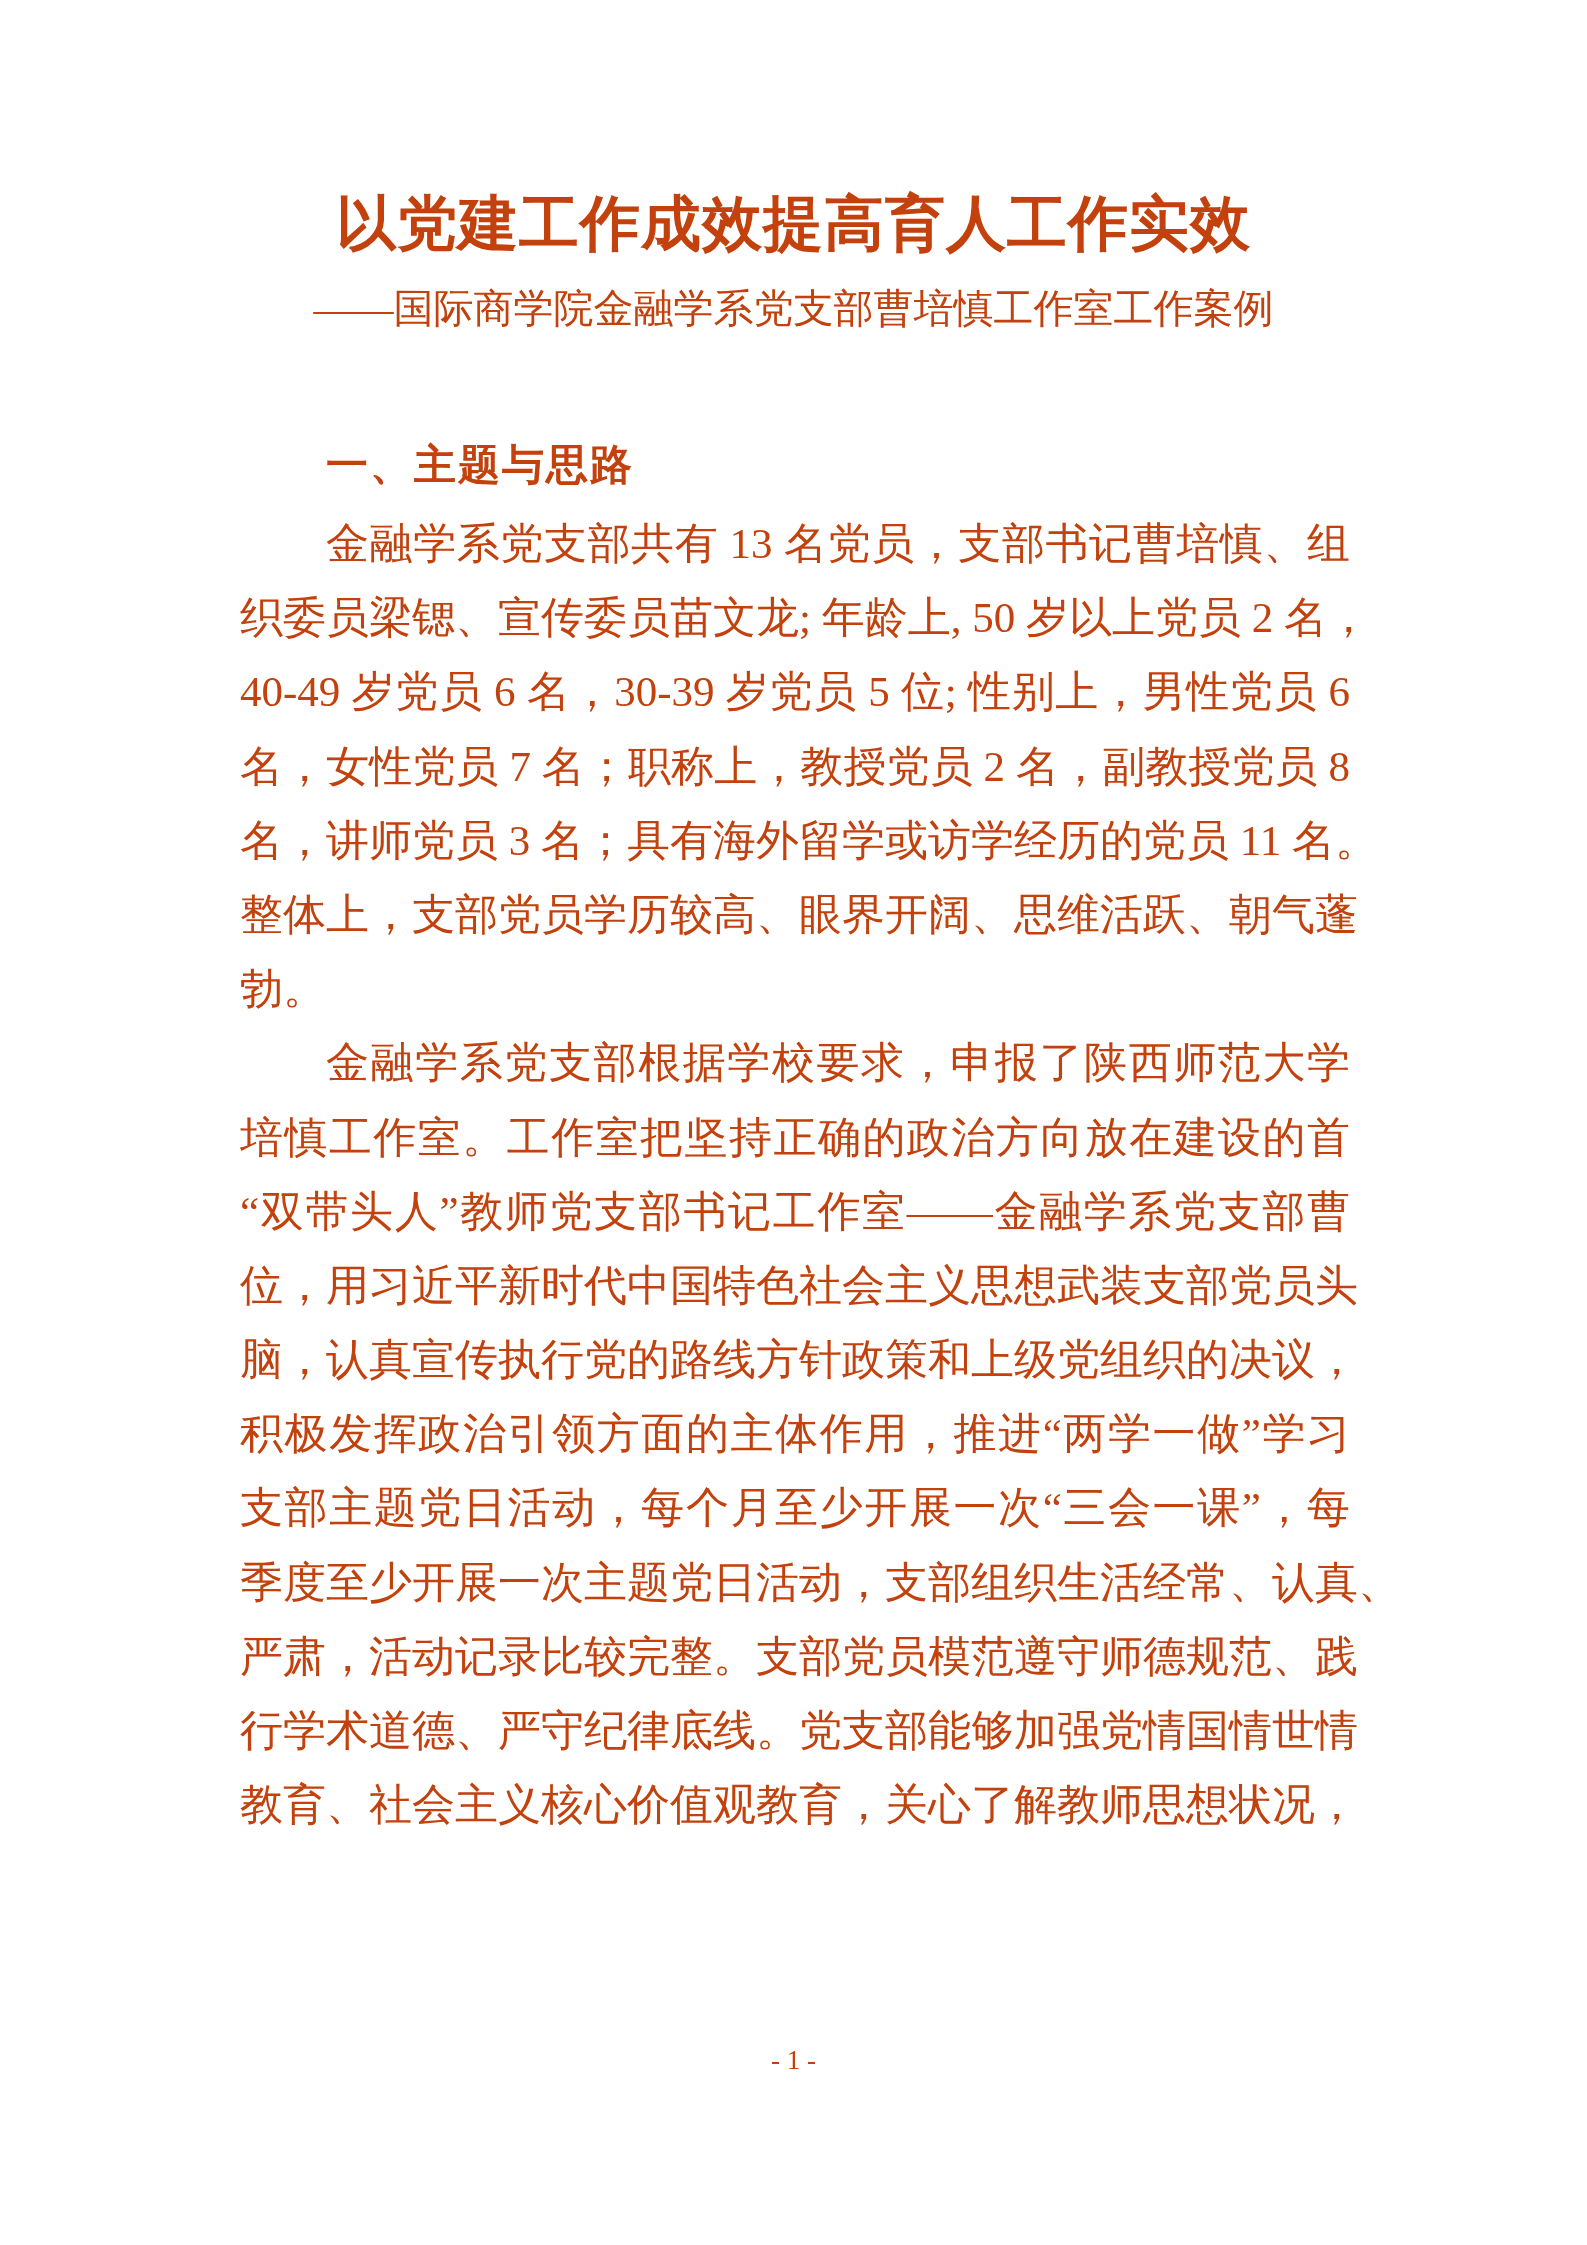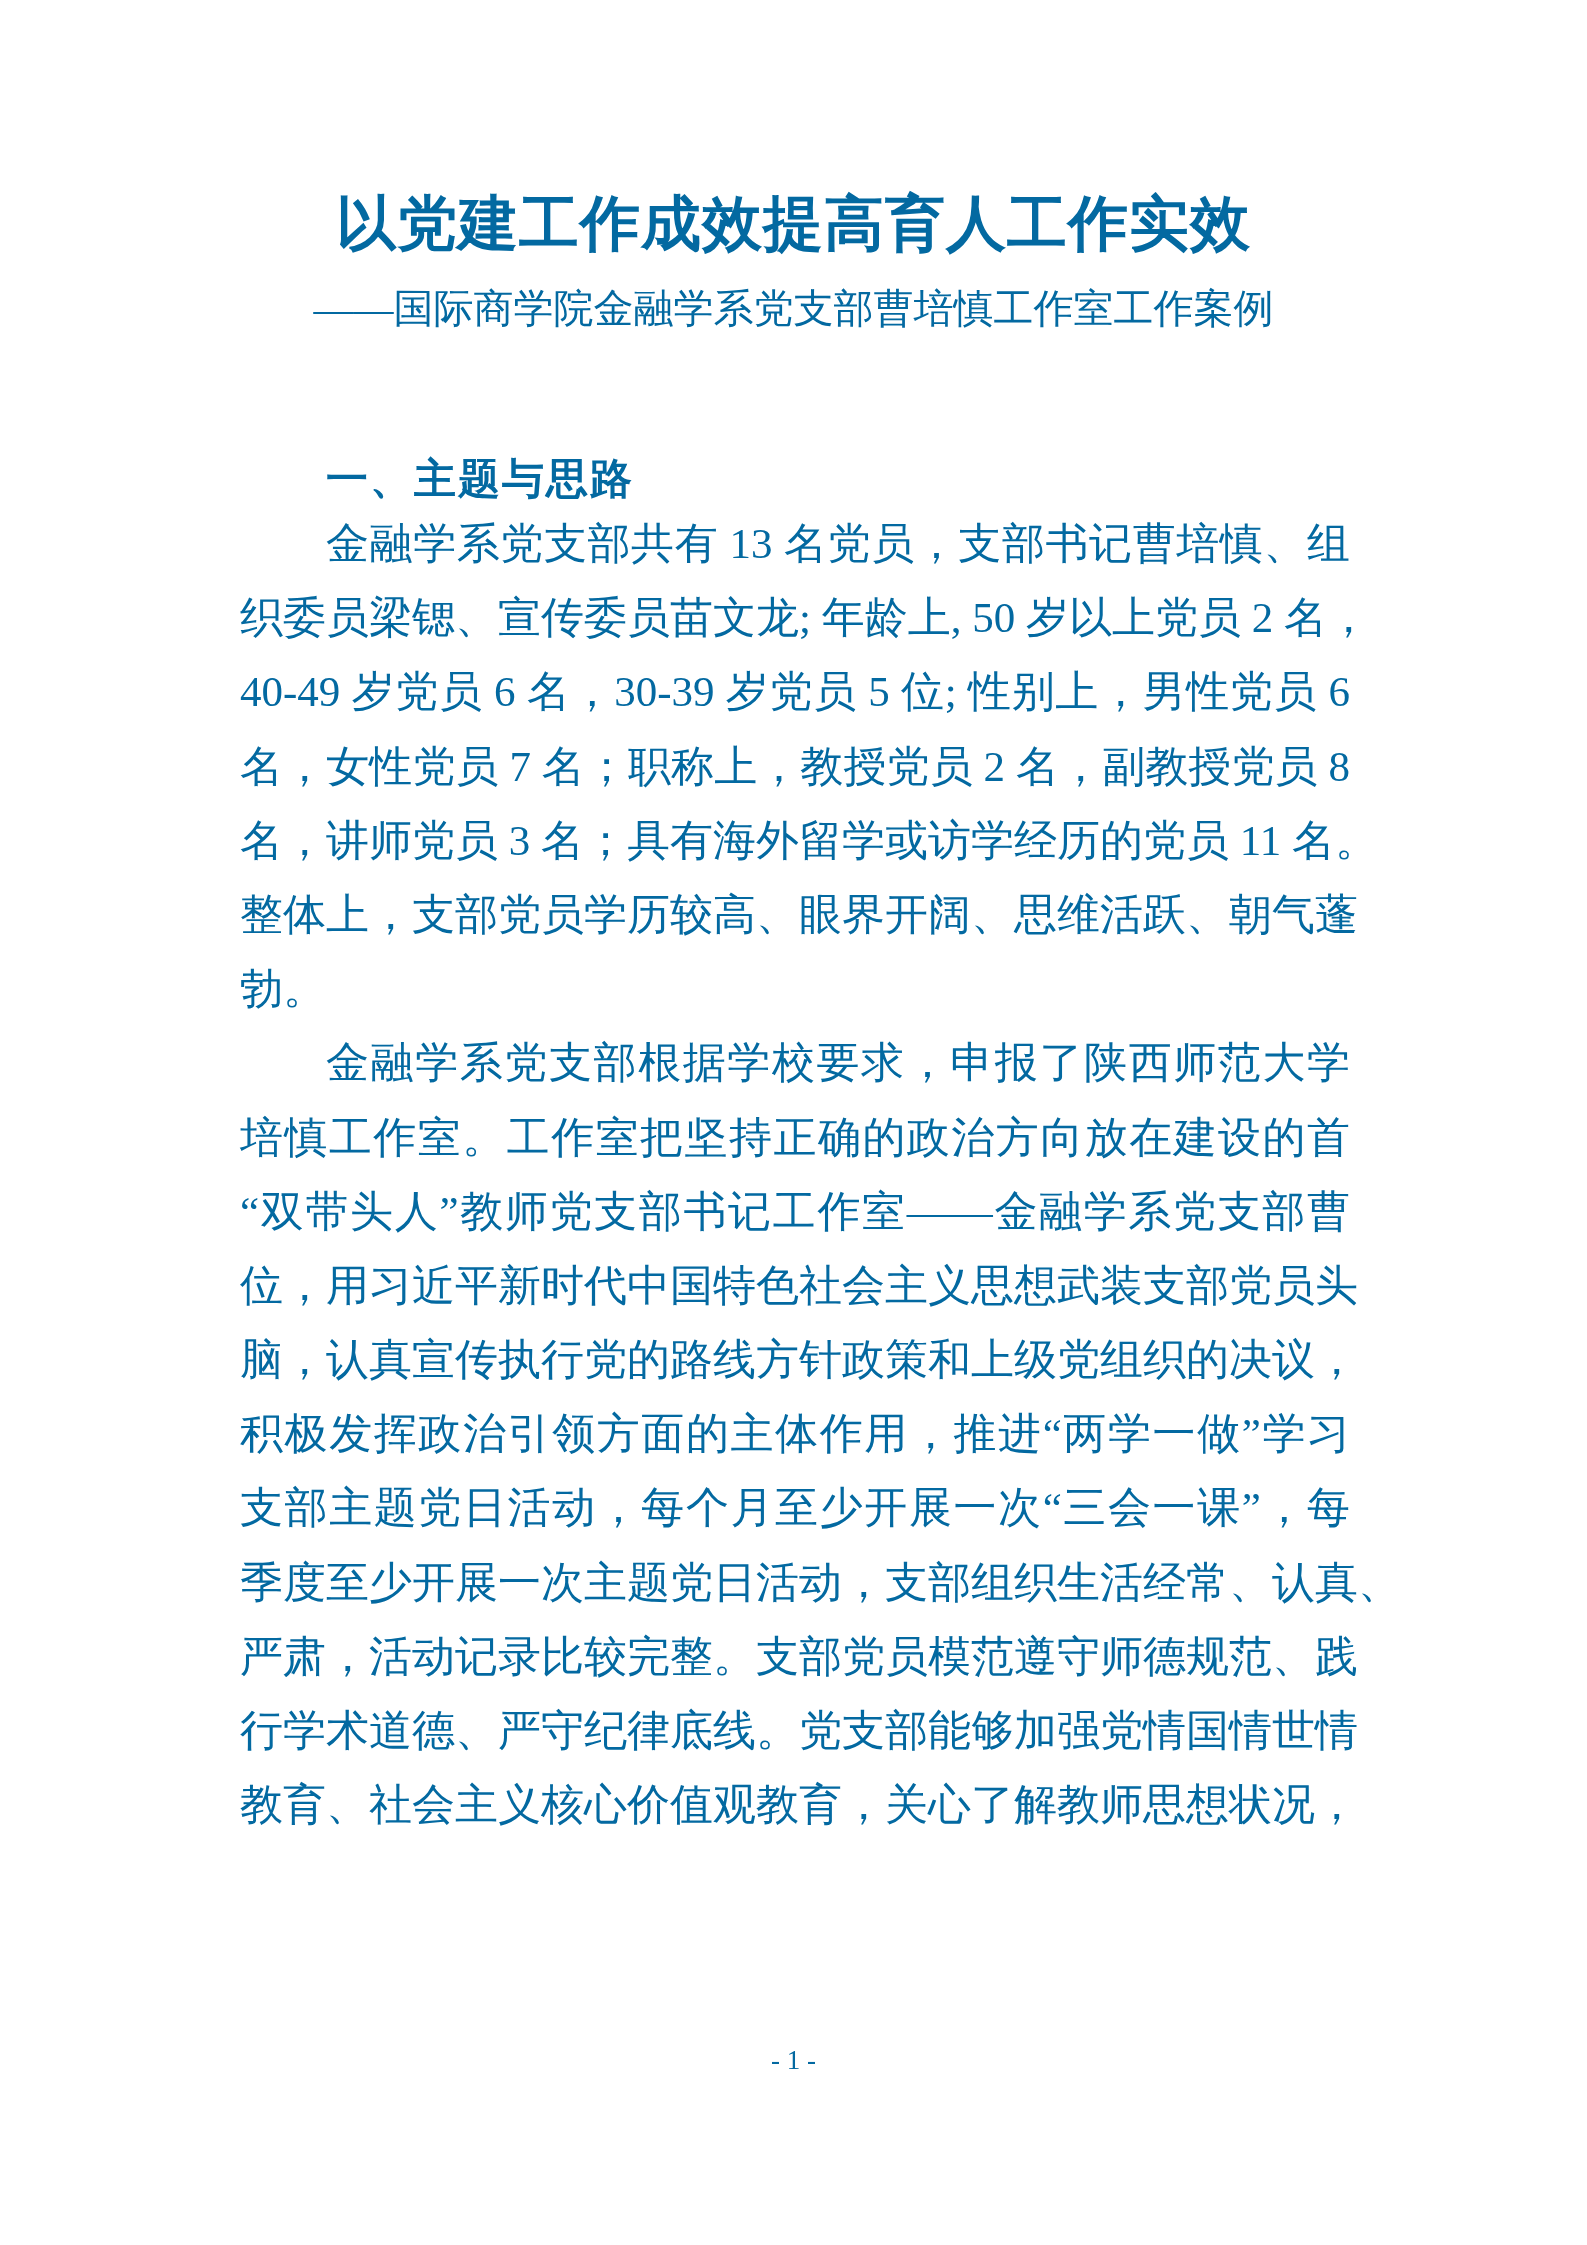--- a/index.html
+++ b/index.html
@@ -5,21 +5,21 @@
   html, body {
     margin: 0;
     padding: 0;
     background: #ffffff;
   }
   .page {
     position: relative;
     width: 1587px;
     height: 2245px;
     background: #ffffff;
-    color: #0369a1;
+    color: #c2410c;
     font-family: "Liberation Serif", "DejaVu Serif", serif;
     overflow: hidden;
   }
   .doc-title {
     position: absolute;
     top: 190px;
     left: 0;
     width: 1587px;
     text-align: center;
     font-size: 60px;
@@ -34,21 +34,21 @@
     left: 0;
     width: 1587px;
     text-align: center;
     font-size: 40px;
     font-weight: normal;
     line-height: 1.1;
     white-space: nowrap;
   }
   .section-heading {
     position: absolute;
-    top: 456px;
+    top: 442px;
     left: 240px;
     width: 1110px;
     font-family: "DejaVu Sans", "Liberation Sans", sans-serif;
     font-size: 42px;
     font-weight: bold;
     line-height: 1.1;
     text-indent: 86px;
     letter-spacing: 2px;
   }
   .body-text {

